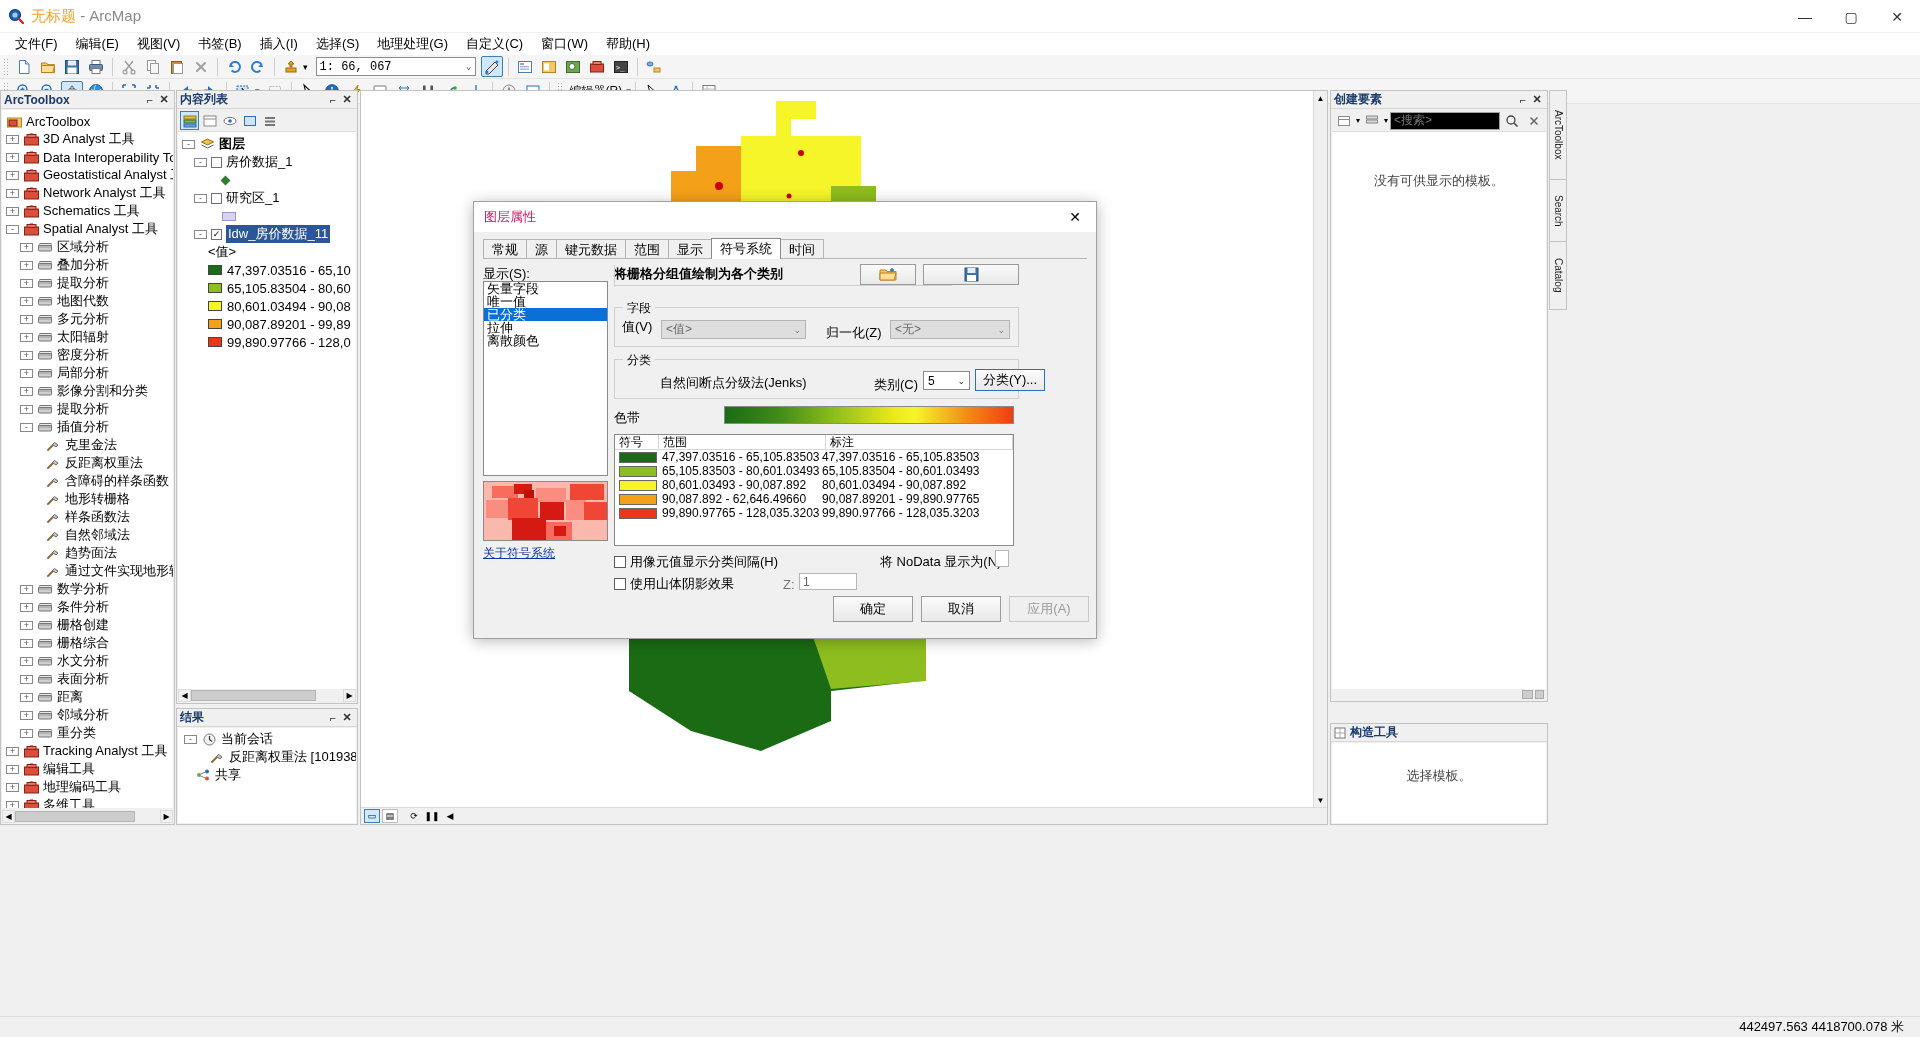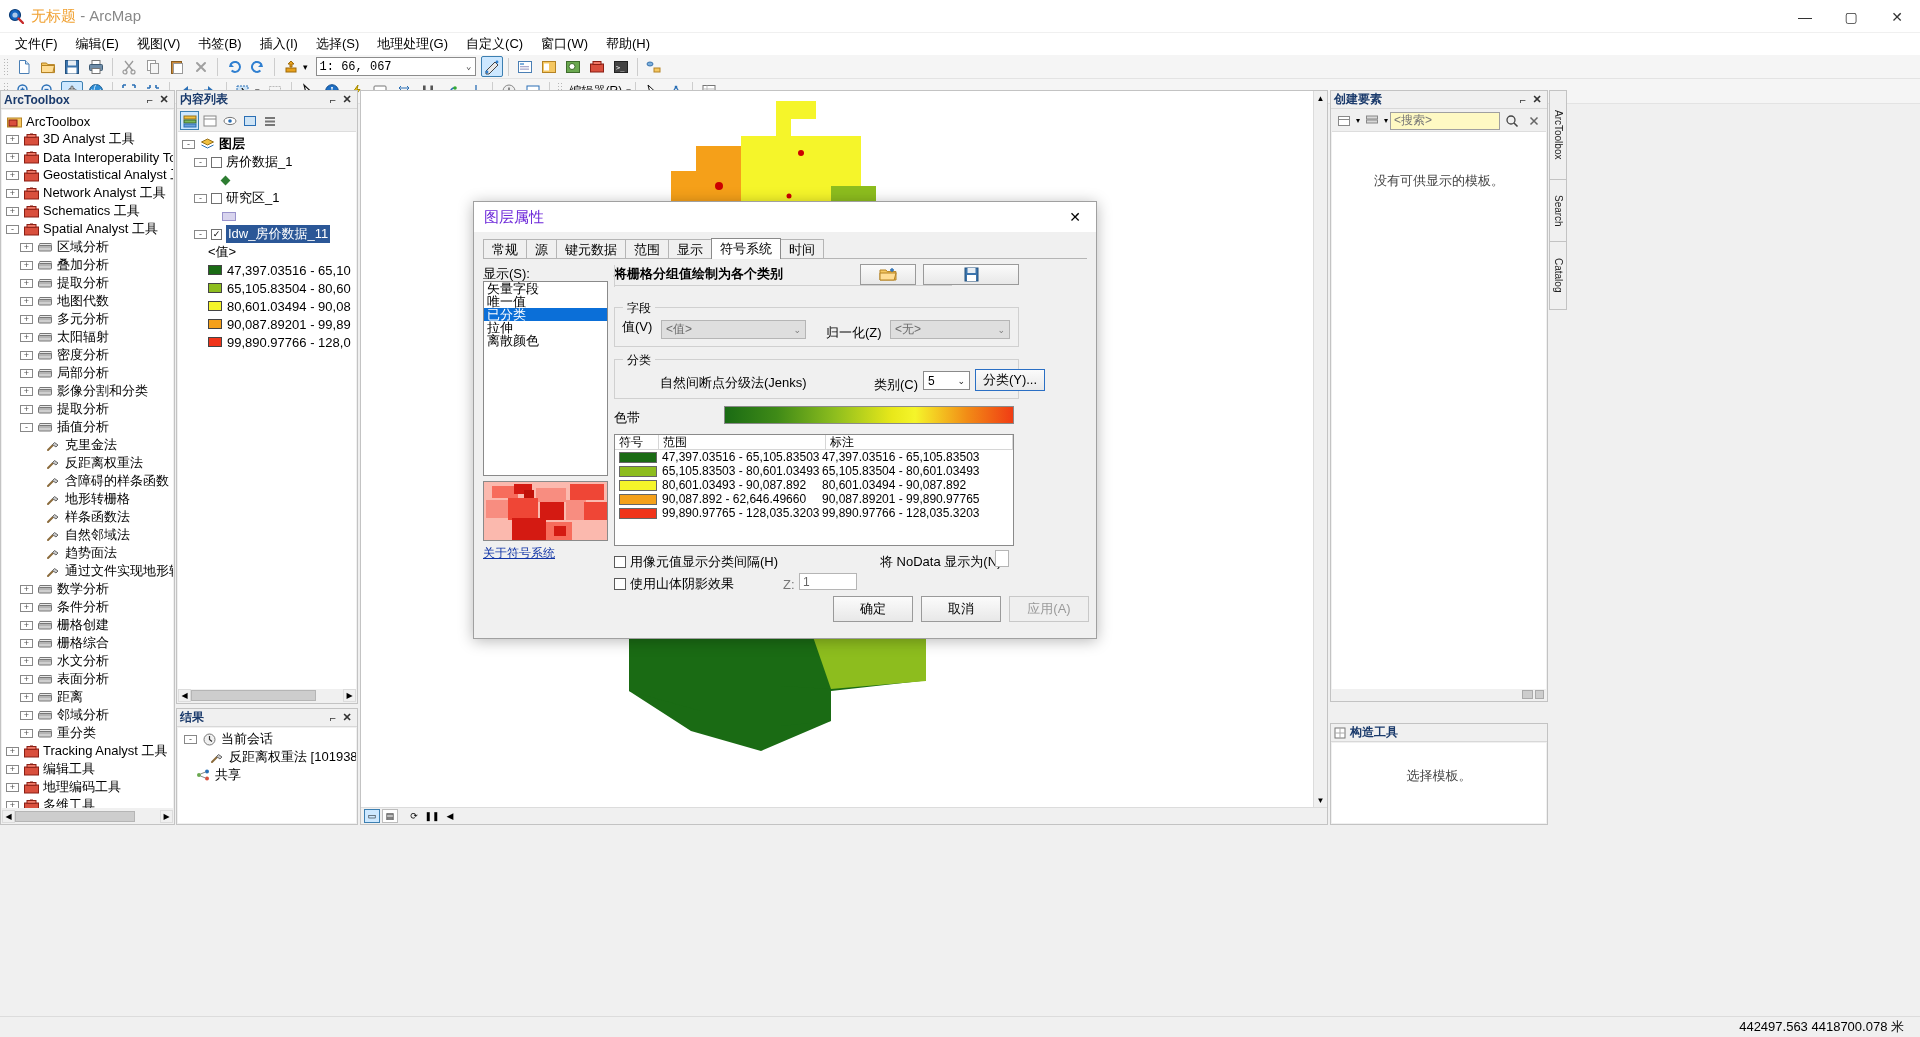--- a/index.html
+++ b/index.html
@@ -105,21 +105,21 @@
   .vscroll { position:absolute; right:0; top:0; width:14px; bottom:17px; background:#f0f0f0; border-left:1px solid #dcdcdc;}
   .vscroll .arr { width:13px; height:14px; font-size:8px; display:flex; align-items:center; justify-content:center; }
   .map-status { position:absolute; left:0; right:0; bottom:0; height:17px; background:#f0f0f0; display:flex; align-items:center; border-top:1px solid #dcdcdc; padding-left:3px;}
   .ms-btn { width:16px; height:14px; border:1px solid #bdbdbd; background:#fff; margin-right:2px; display:flex; align-items:center; justify-content:center; font-size:9px;}
   .ms-btn.on { background:#cde8ff; border-color:#3c7fb1;}
 
   
   #createfeat { left:1330px; top:90px; width:218px; height:612px; }
   #createfeat .panel-body { position:absolute; left:1px; top:19px; right:1px; bottom:12px; }
   .cf-toolbar { height:22px; display:flex; align-items:center; background:#f0f0f0; border-bottom:1px solid #ddd; padding:0 2px; gap:2px;}
-  .search-box { flex:1; height:18px; border:1px solid #a0a0a0; background:#fef9c3; display:flex; align-items:center; padding:0 3px; font-size:12px; color:#777;}
+  .search-box { flex:1; height:18px; border:1px solid #a0a0a0; background:#000000; display:flex; align-items:center; padding:0 3px; font-size:12px; color:#777;}
   .cf-empty { text-align:center; font-size:13px; color:#444; padding-top:40px; }
   #constructtools { left:1330px; top:723px; width:218px; height:102px; }
   #constructtools .panel-body { position:absolute; left:1px; top:19px; right:1px; bottom:1px; }
   .ct-empty { text-align:center; font-size:13px; color:#444; padding-top:24px; }
 
   
   .rtabs { position:absolute; left:1549px; top:90px; width:18px; height:300px; }
   .rtab { width:18px; background:#f0f0f0; border:1px solid #c3c3c3; border-top:none;
           writing-mode:vertical-rl; text-orientation:mixed; font-size:10px;
           display:flex; align-items:center; justify-content:center; padding:4px 0; color:#222;}
@@ -127,21 +127,21 @@
 
   
   .statusbar { position:absolute; left:0; bottom:0; width:1920px; height:21px; background:#f0f0f0;
                border-top:1px solid #dcdcdc; display:flex; align-items:center; justify-content:flex-end;
                padding-right:16px; font-size:13px; }
 
   
   #dlg { position:absolute; left:473px; top:201px; width:624px; height:438px;
          background:#f0f0f0; border:1px solid #a0a0a0; box-shadow:0 2px 14px rgba(0,0,0,.28); }
   .dlg-title { height:30px; background:#fff; display:flex; align-items:center; padding:0 6px; }
-  .dlg-title .dt { flex:1; font-size:15px; color:#6d28d9; padding-left:4px;}
+  .dlg-title .dt { flex:1; font-size:13px; color:#be185d; padding-left:4px;}
   .dlg-close { width:30px; height:26px; display:flex; align-items:center; justify-content:center; font-size:14px;}
 
   .tabstrip { position:absolute; left:9px; top:36px; right:9px; height:21px; display:flex; align-items:flex-end; }
   .tab { height:20px; padding:0 8px; background:#f0f0f0; border:1px solid #b5b5b5; border-bottom:none;
          display:flex; align-items:center; font-size:13px; margin-right:-1px; }
   .tab.active { background:#fff; height:21px; position:relative; z-index:2; border-color:#8a8a8a;}
   .tabline { position:absolute; left:9px; top:56px; right:9px; height:1px; background:#b5b5b5; }
 
   .dlg-body { position:absolute; left:9px; top:57px; right:9px; bottom:46px; background:#f0f0f0; }
 

